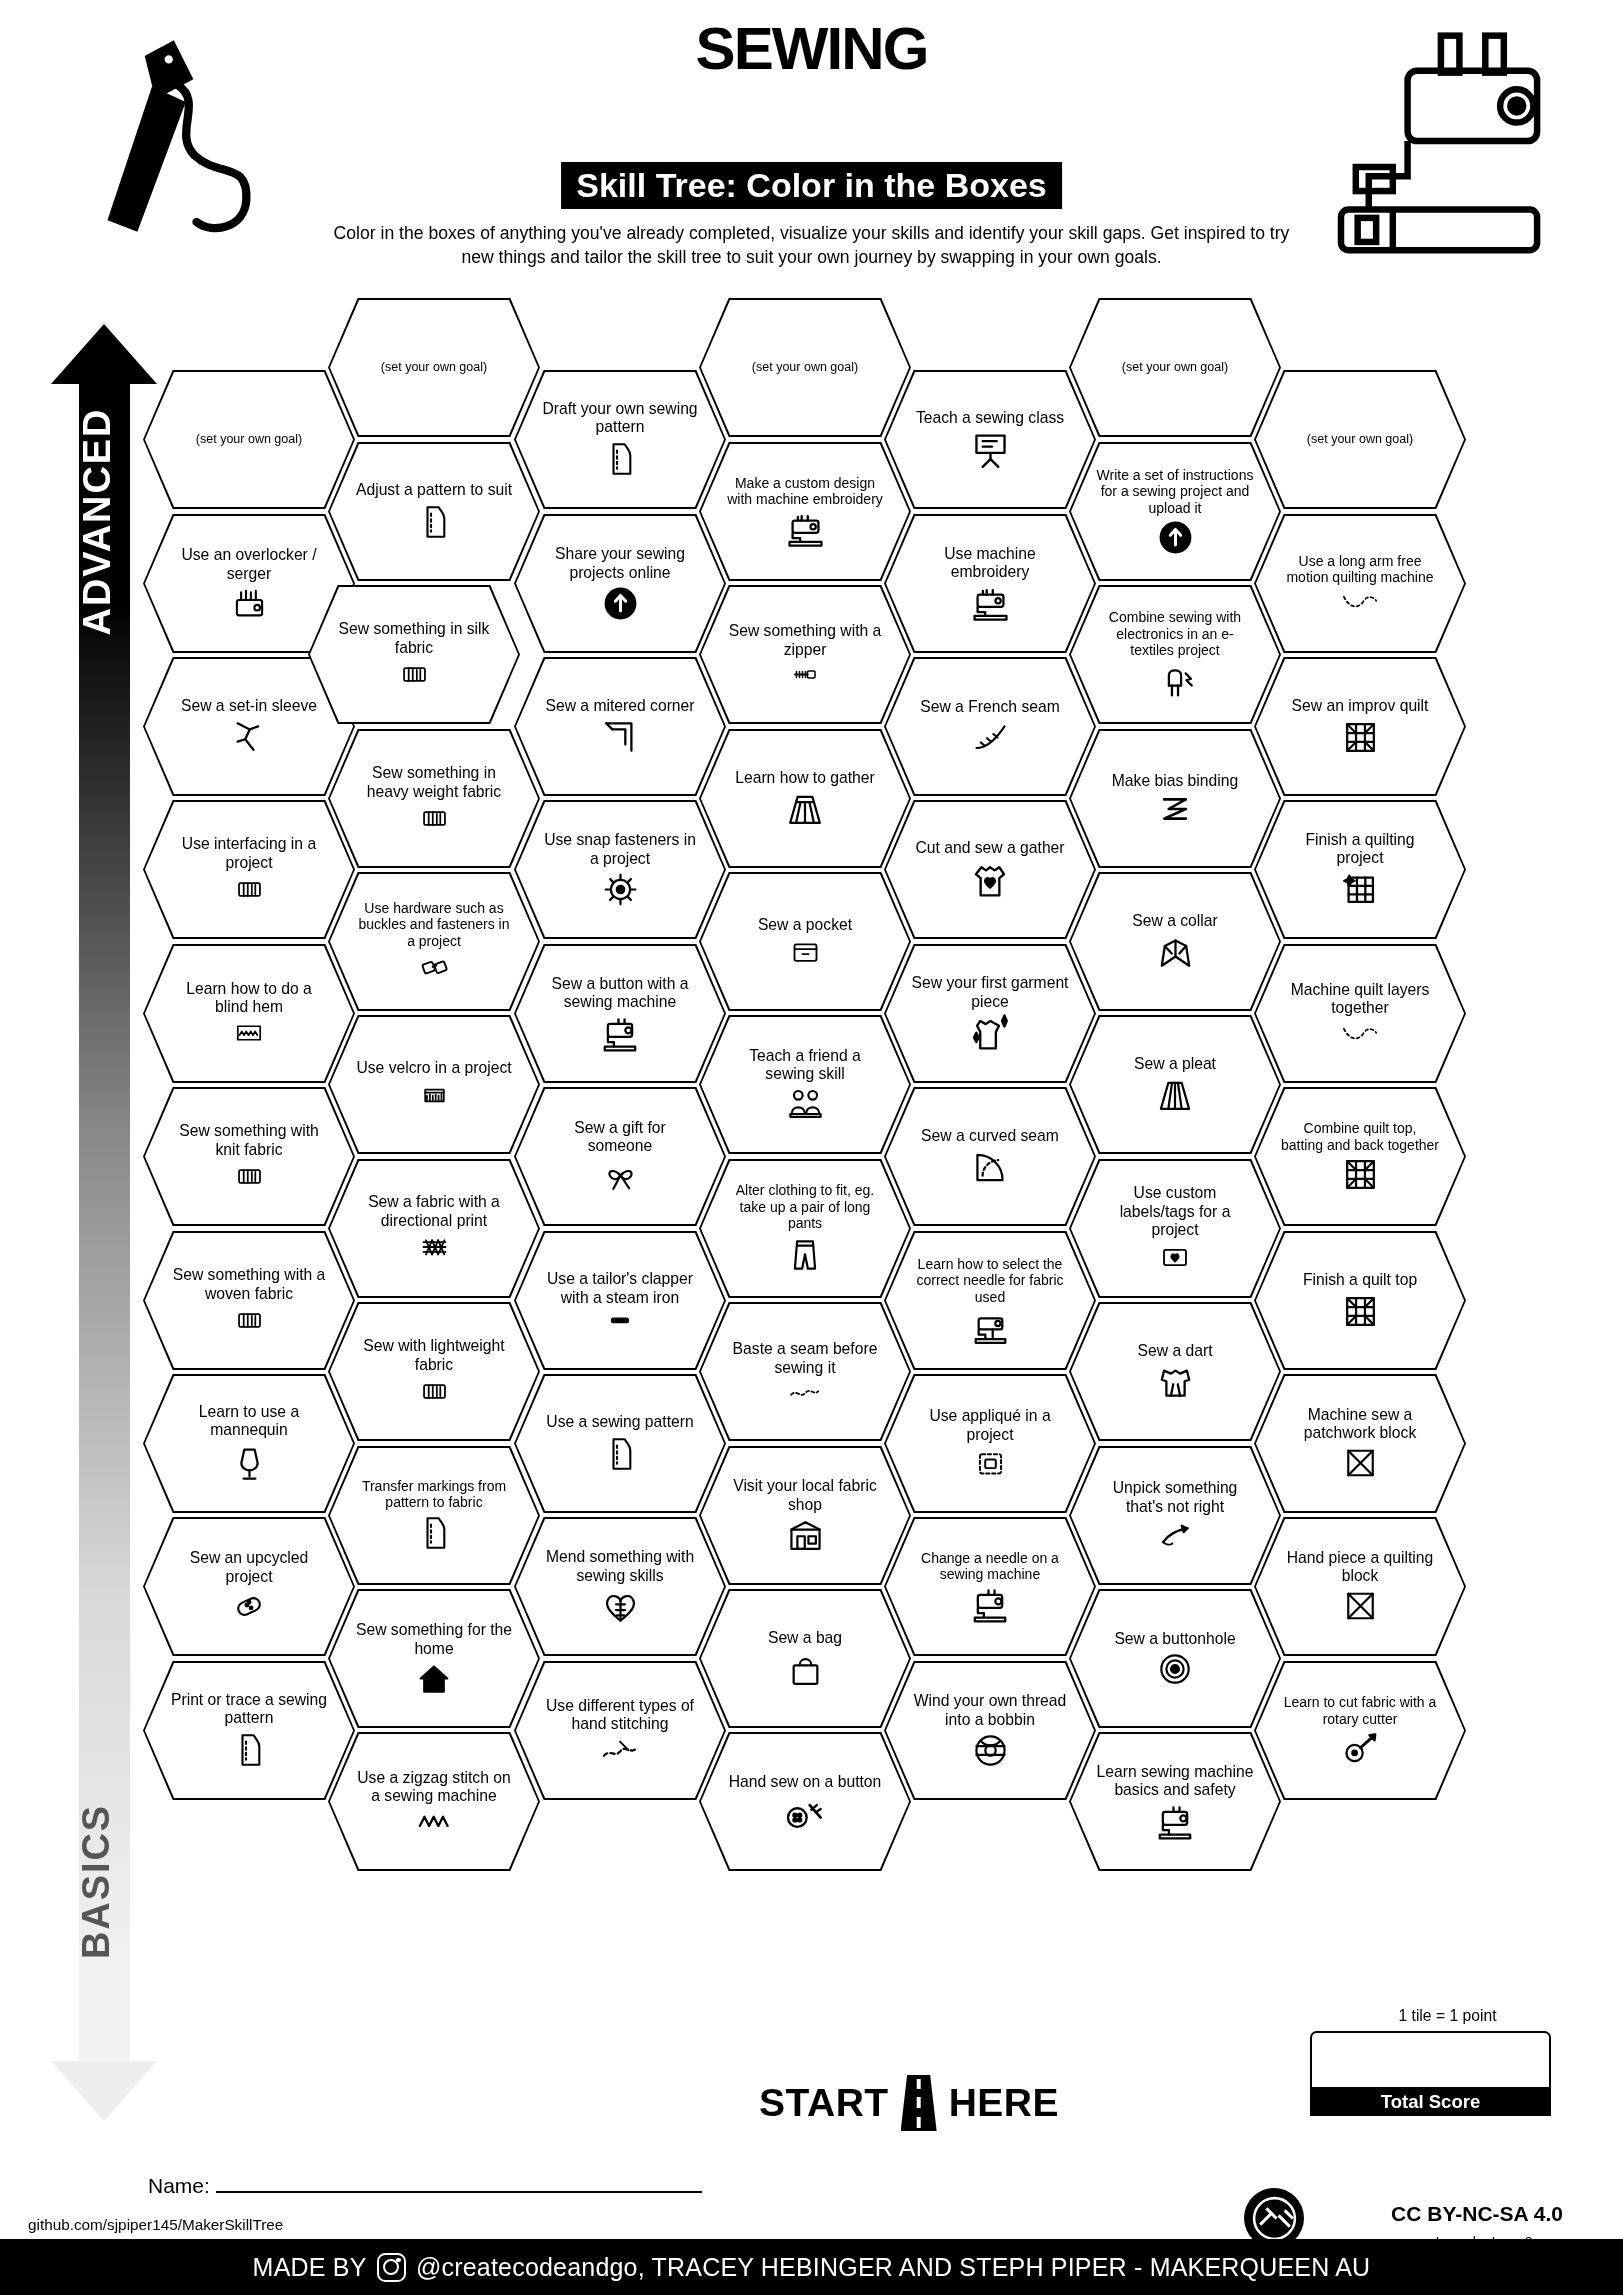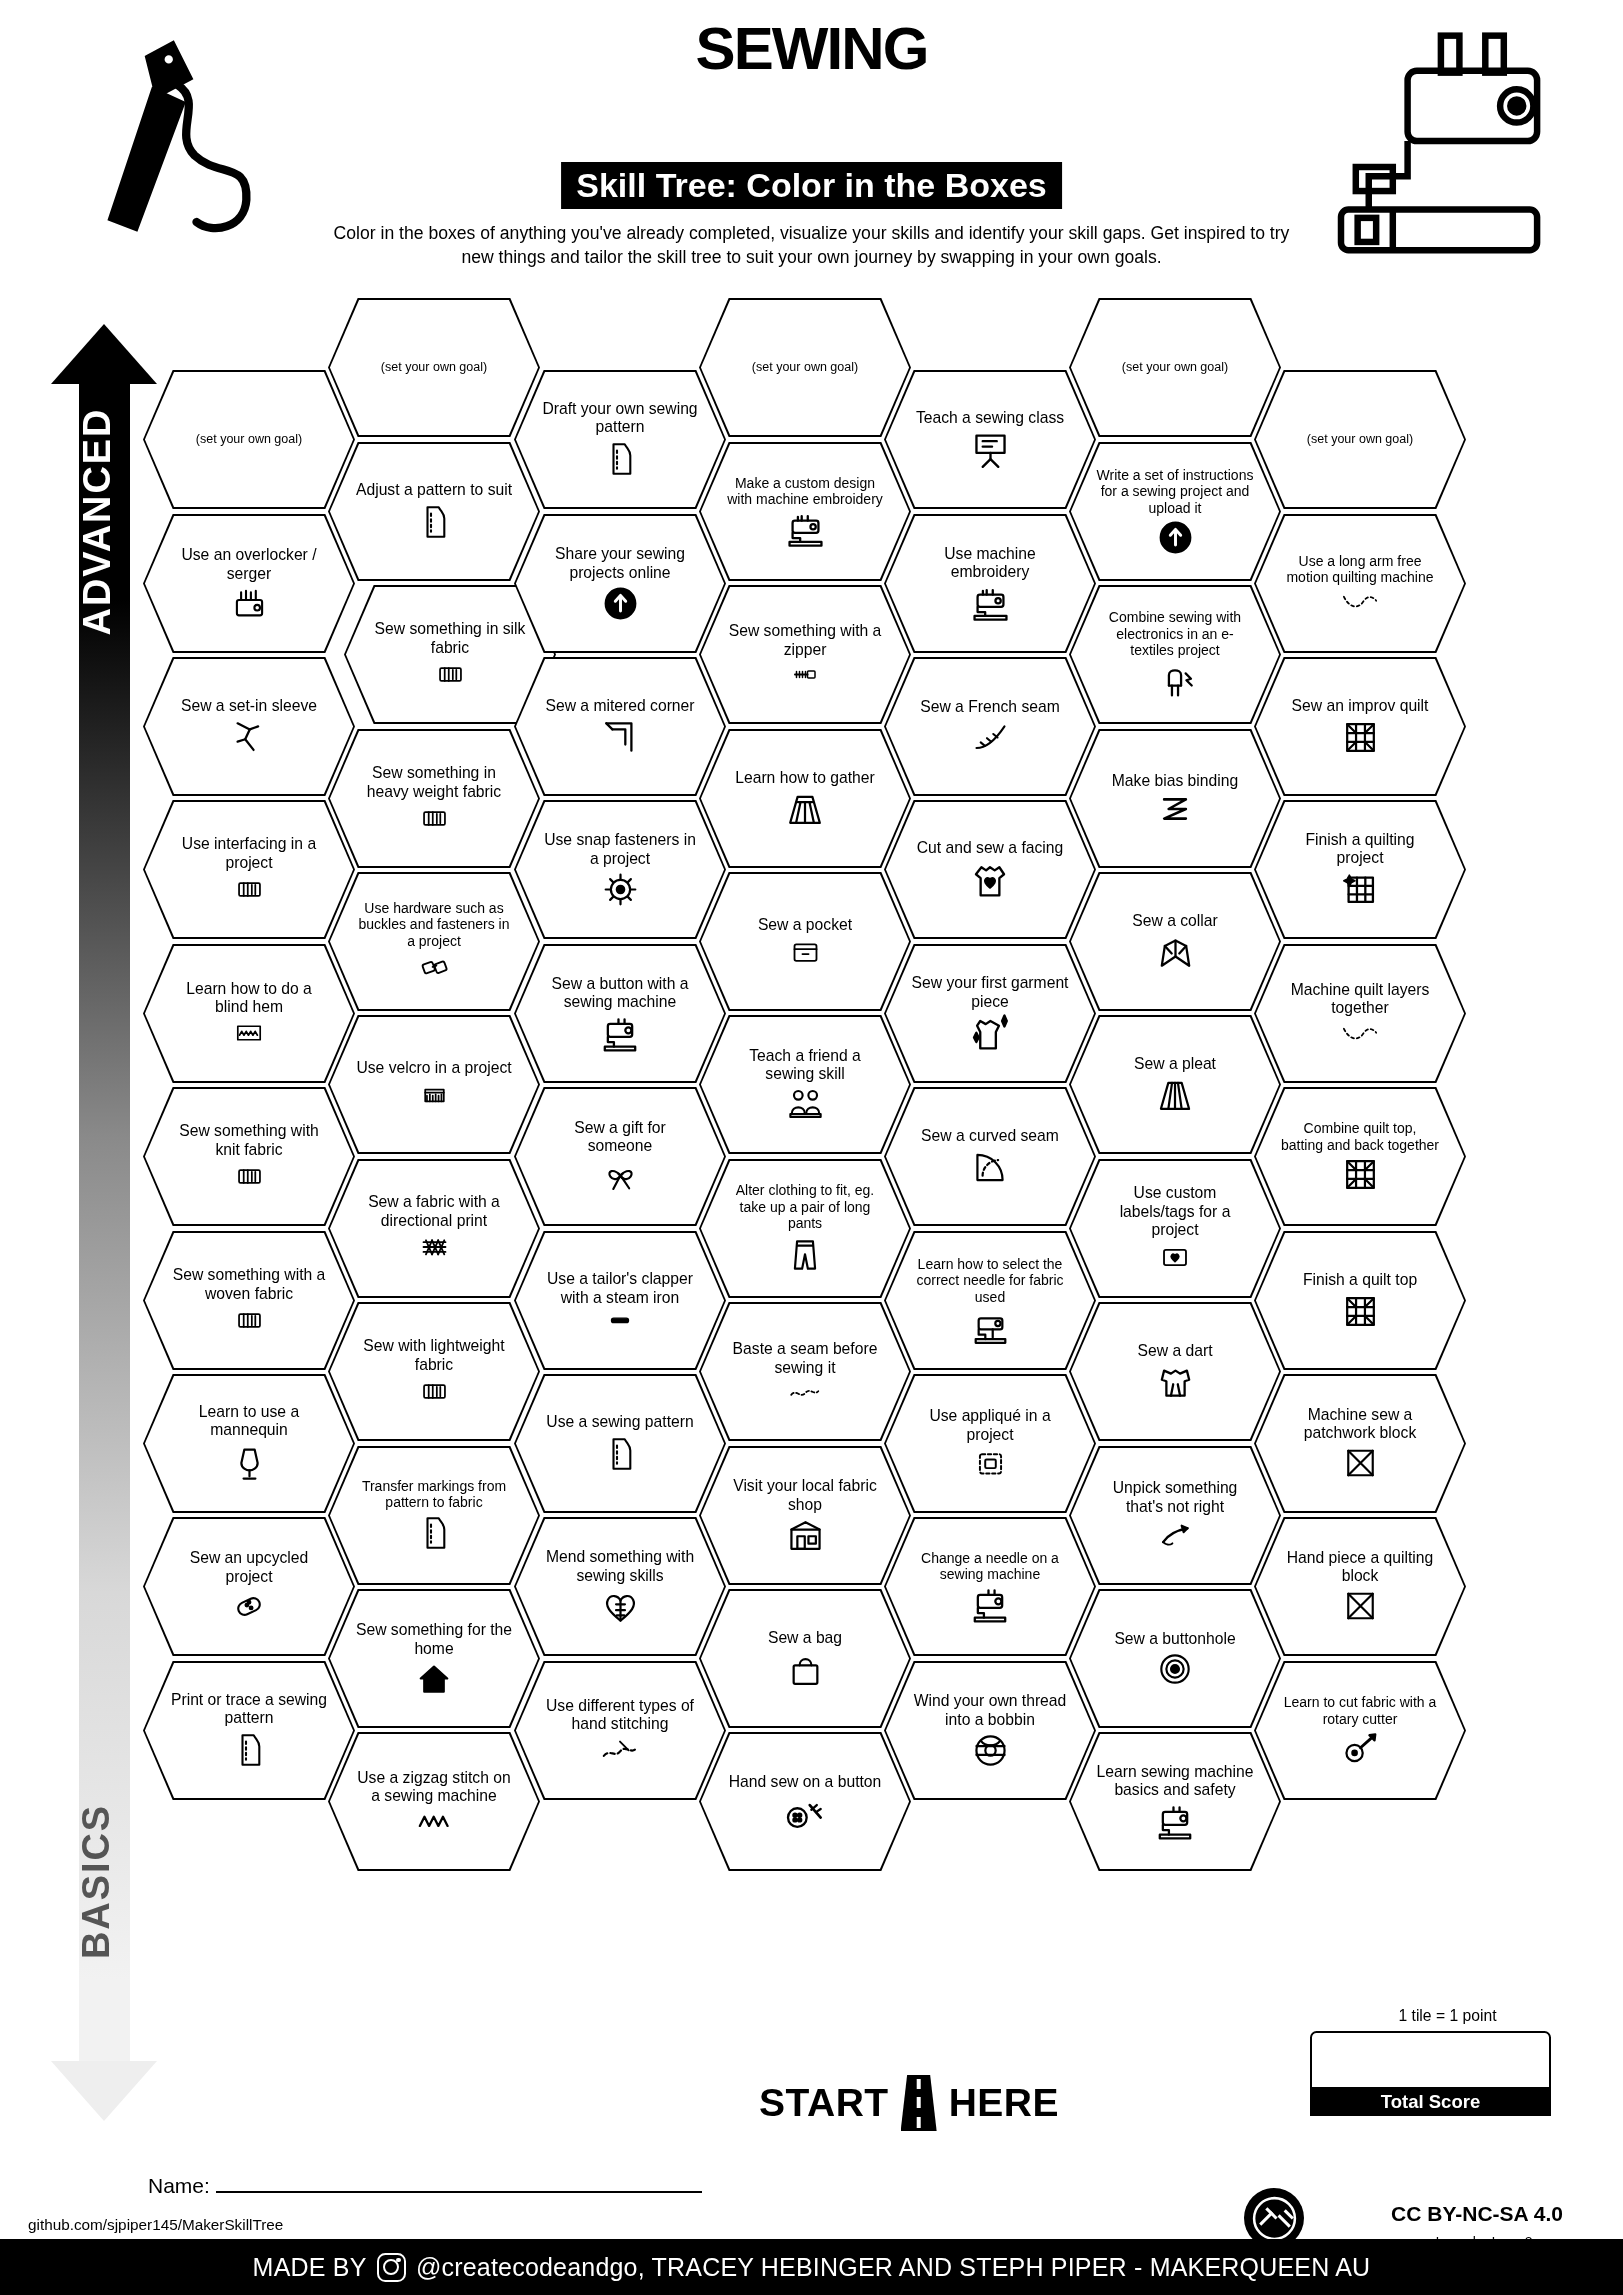--- a/index.html
+++ b/index.html
@@ -325,21 +325,21 @@
       <div class="content">
         <div class="label">Adjust a pattern to suit</div>
         <div class="ico">
           <svg viewBox="0 0 100 100" width="35" height="40" fill="none" stroke="#000" stroke-width="6" stroke-linecap="round" stroke-linejoin="round">
             <path d="M30 8 L62 8 C70 22 78 26 78 40 L78 92 L30 92 Z"></path>
             <path d="M40 26 L40 78" stroke-dasharray="7 9"></path>
           </svg>
         </div>
       </div>
     </div>
-    <div class="hex" style="left: 344px; top: 585px;">
+    <div class="hex" style="left: 308px; top: 585px;">
       <div class="shape"></div>
       <div class="inner"></div>
       <div class="content">
         <div class="label">Sew something in silk fabric</div>
         <div class="ico">
           <svg viewBox="0 0 100 100" width="43" height="29" fill="none" stroke="#000" stroke-width="6" stroke-linecap="round" stroke-linejoin="round">
             <rect x="14" y="28" width="72" height="44" rx="5"></rect>
             <path d="M30 28 L30 72 M44 28 L44 72"></path>
             <path d="M58 34 L58 66 M70 34 L70 66"></path>
           </svg>
@@ -783,21 +783,21 @@
             <path d="M10 80 C40 80 66 54 90 18"></path>
             <path d="M22 64 L34 74 M40 52 L52 62 M58 40 L70 50"></path>
           </svg>
         </div>
       </div>
     </div>
     <div class="hex" style="left: 884px; top: 800px;">
       <div class="shape"></div>
       <div class="inner"></div>
       <div class="content">
-        <div class="label">Cut and sew a facing</div>
+        <div class="label">Cut and sew a gather</div>
         <div class="ico">
           <svg viewBox="0 0 100 100" width="40" height="39" fill="none" stroke="#000" stroke-width="6" stroke-linecap="round" stroke-linejoin="round">
             <path d="M28 16 L40 24 L50 16 L62 24 L74 16 L86 34 L74 44 L74 88 L26 88 L26 44 L14 34 Z"></path>
             <path d="M50 68 C40 60 34 52 40 46 C45 41 50 48 50 48 C50 48 55 41 60 46 C66 52 60 60 50 68 Z" fill="#000" stroke="#000"></path>
           </svg>
         </div>
       </div>
     </div>
     <div class="hex" style="left: 884px; top: 944px;">
       <div class="shape"></div>

